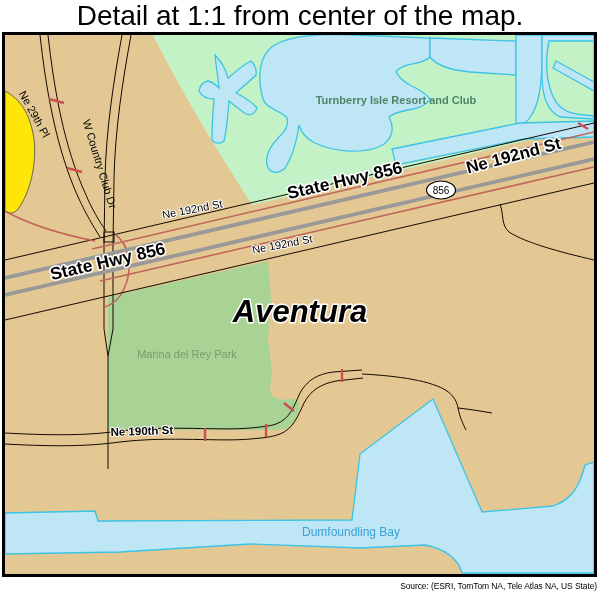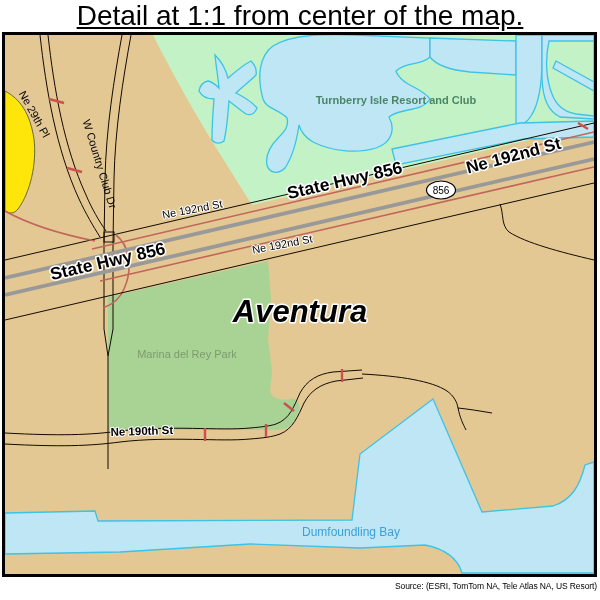--- a/index.html
+++ b/index.html
@@ -1,19 +1,19 @@
 <!DOCTYPE html>
 <html><head>
 <meta charset="utf-8">
 <style>
   html,body{margin:0;padding:0;background:#ffffff;width:600px;height:600px;overflow:hidden;
     font-family:"Liberation Sans", sans-serif;}
   .stage{position:relative;width:600px;height:600px;background:#fff;}
   .title{position:absolute;top:0;left:0;width:600px;height:31px;line-height:31px;
-    text-align:center;font-size:28px;color:#000;white-space:nowrap;text-decoration:underline;}
+    text-align:center;font-size:28px;color:#000;white-space:nowrap;}
   .map-frame{position:absolute;left:2px;top:32px;width:589px;height:539px;
     border:3px solid #000;background:#e3c894;}
   .source{position:absolute;top:581px;right:3px;font-size:8.5px;letter-spacing:-0.1px;color:#000;}
   svg{display:block;}
   .water{stroke:#3cc3e6;stroke-width:1.3;}
   .roadthin{fill:none;stroke:#140a00;stroke-width:1;}
   .gray-hwy{fill:none;stroke:#999999;stroke-width:3.8;}
   .redroad{fill:none;stroke:#c2655a;stroke-width:1.6;}
   .tick{fill:none;stroke:#cc5050;stroke-width:2.4;}
   .lbl{font-family:"Liberation Sans", sans-serif;}
@@ -113,14 +113,14 @@
       <text class="lbl halo2" transform="translate(142,436) rotate(-2)" text-anchor="middle" font-size="11.5" font-weight="bold" fill="#000">Ne 190th St</text>
 
       <text class="lbl" x="351" y="537" text-anchor="middle" font-size="12" fill="#3aa0d8">Dumfoundling Bay</text>
 
       <text class="lbl" transform="translate(31,117) rotate(61)" text-anchor="middle" font-size="11" fill="#000">Ne 29th Pl</text>
 
       <text class="lbl" transform="translate(96,166) rotate(73)" text-anchor="middle" font-size="11" fill="#000">W Country Club Dr</text>
     </svg>
   </div>
 
-  <div class="source">Source: (ESRI, TomTom NA, Tele Atlas NA, US Resort)</div>
+  <div class="source">Source: (ESRI, TomTom NA, Tele Atlas NA, US State)</div>
 </div>
 
 </body></html>

